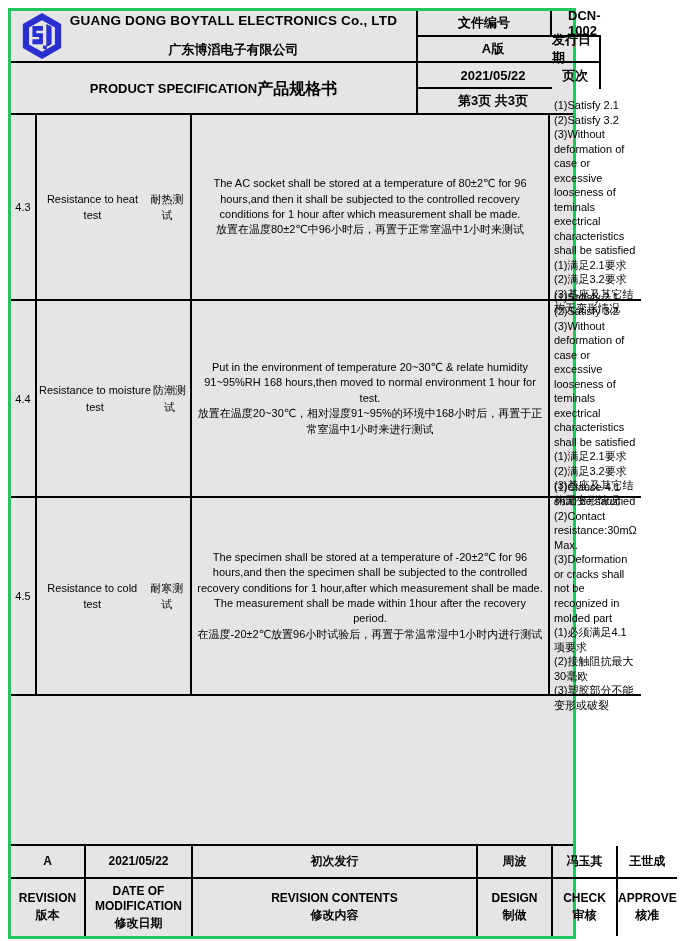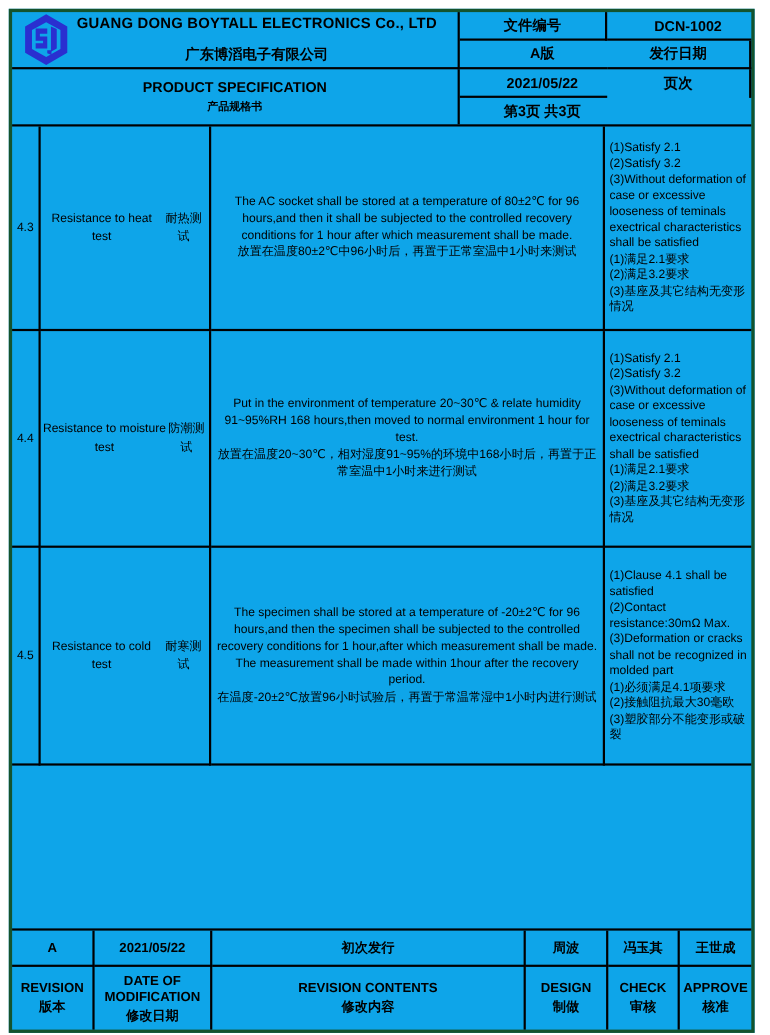--- a/index.html
+++ b/index.html
@@ -5,47 +5,47 @@
   * { margin:0; padding:0; box-sizing:border-box; }
   html,body { background:#ffffff; }
   body {
     width:700px; height:941px;
     font-family:"Liberation Sans","DejaVu Sans",sans-serif;
     color:#000;
     position:relative;
   }
   .sheet {
     position:absolute; left:8px; top:8px;
-    width:678px;
-    border:3px solid #14532d;
-    background:#0ea5e9;
+    width:568px;
+    border:3px solid #22c55e;
+    background:#e5e5e5;
   }
 
   
   .hdr {
     display:grid;
     grid-template-columns:407px 134px 1fr;
     grid-template-rows:26px 26px 26px 24px;
     border-bottom:2px solid #000;
   }
   .hdr > div { border-right:2px solid #000; border-bottom:2px solid #000;
     display:flex; align-items:center; justify-content:center; }
   .hdr .noright { border-right:none; }
   .hdr .nobottom { border-bottom:none; }
   .company-cell {
     grid-column:1; grid-row:1 / 3;
     display:flex; align-items:center; justify-content:flex-start;
     padding-left:8px;
   }
-  .title-cell { grid-column:1; grid-row:3 / 5; flex-direction:column; }
+  .title-cell { grid-column:1; grid-row:3 / 5; flex-direction:row; }
   .company-text { flex:1; text-align:center; padding-right:14px; }
   .company-en { font-weight:bold; font-size:13.5px; letter-spacing:0.2px; }
   .company-cn { font-weight:bold; font-size:13px; margin-top:13px; }
   .title-en { font-weight:bold; font-size:13px; }
-  .title-cn { font-weight:bold; font-size:10px; margin-top:3px; }
+  .title-cn { font-weight:bold; font-size:16px; margin-top:3px; }
   .hlabel { font-weight:bold; font-size:13px; }
   .hvalue { font-weight:bold; font-size:13px;padding-left:16px; }
   .logo { width:46px; height:50px; flex:0 0 auto; }
 
   
   .tests {
     display:grid;
     grid-template-columns:26px 155px 358px 1fr;
     grid-template-rows:186px 197px 198px;
   }

